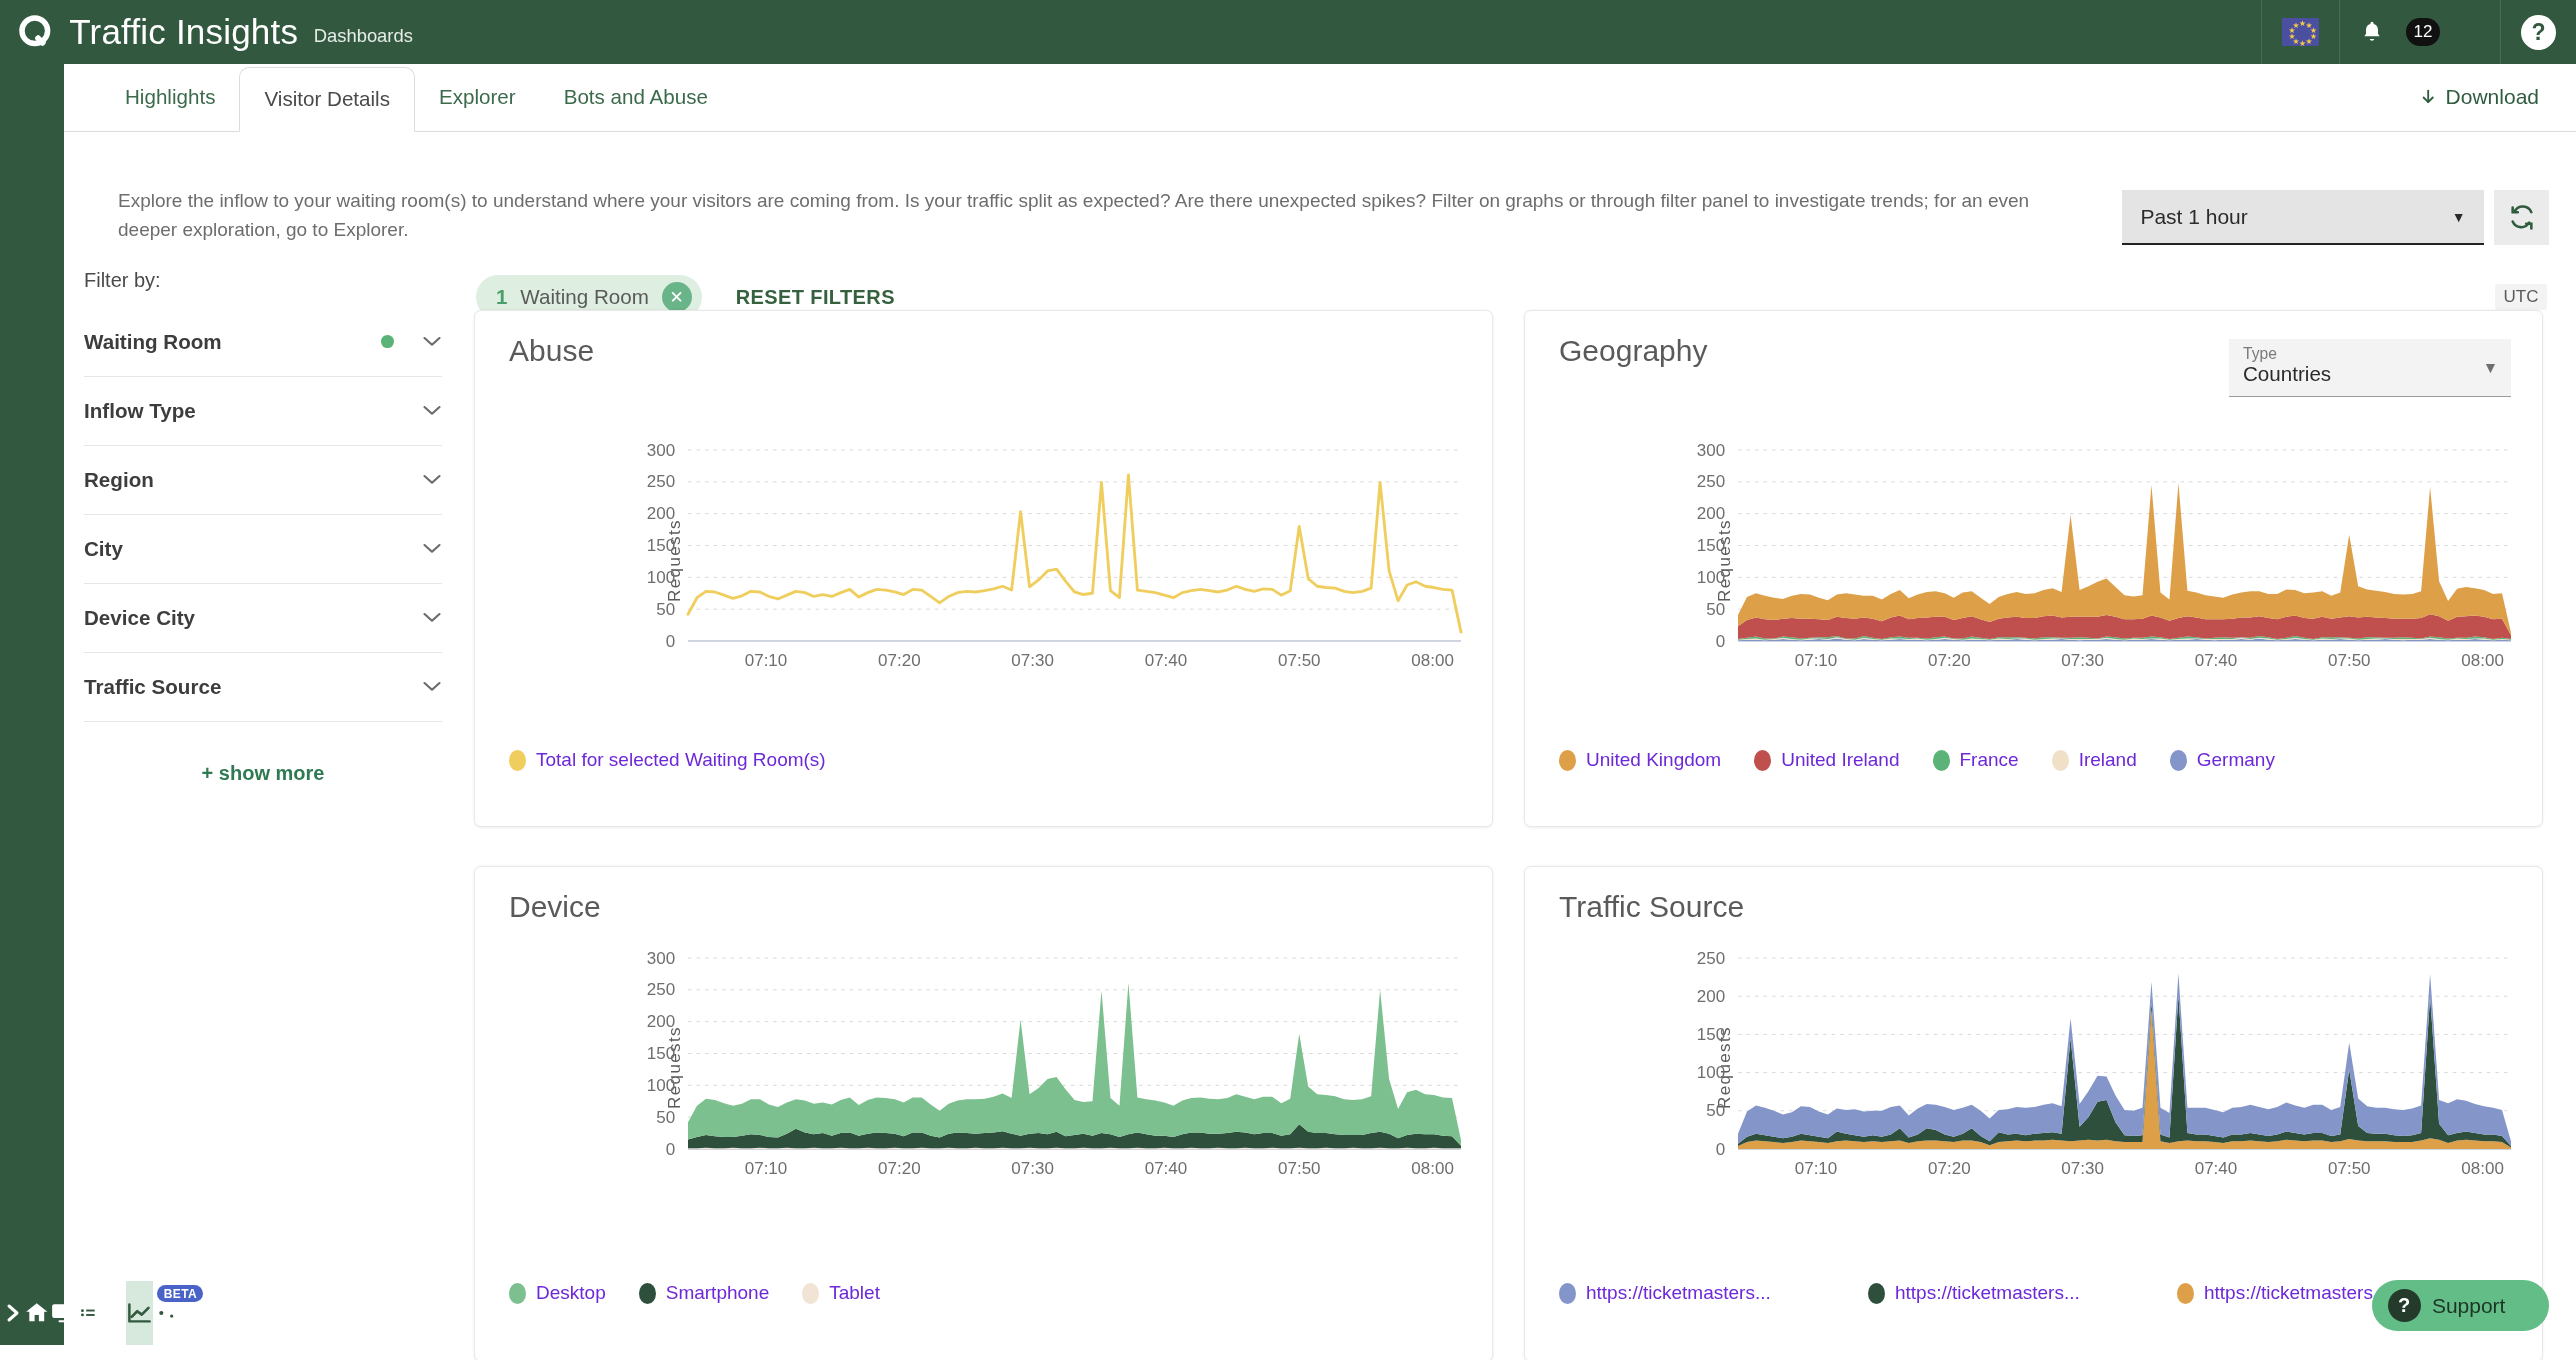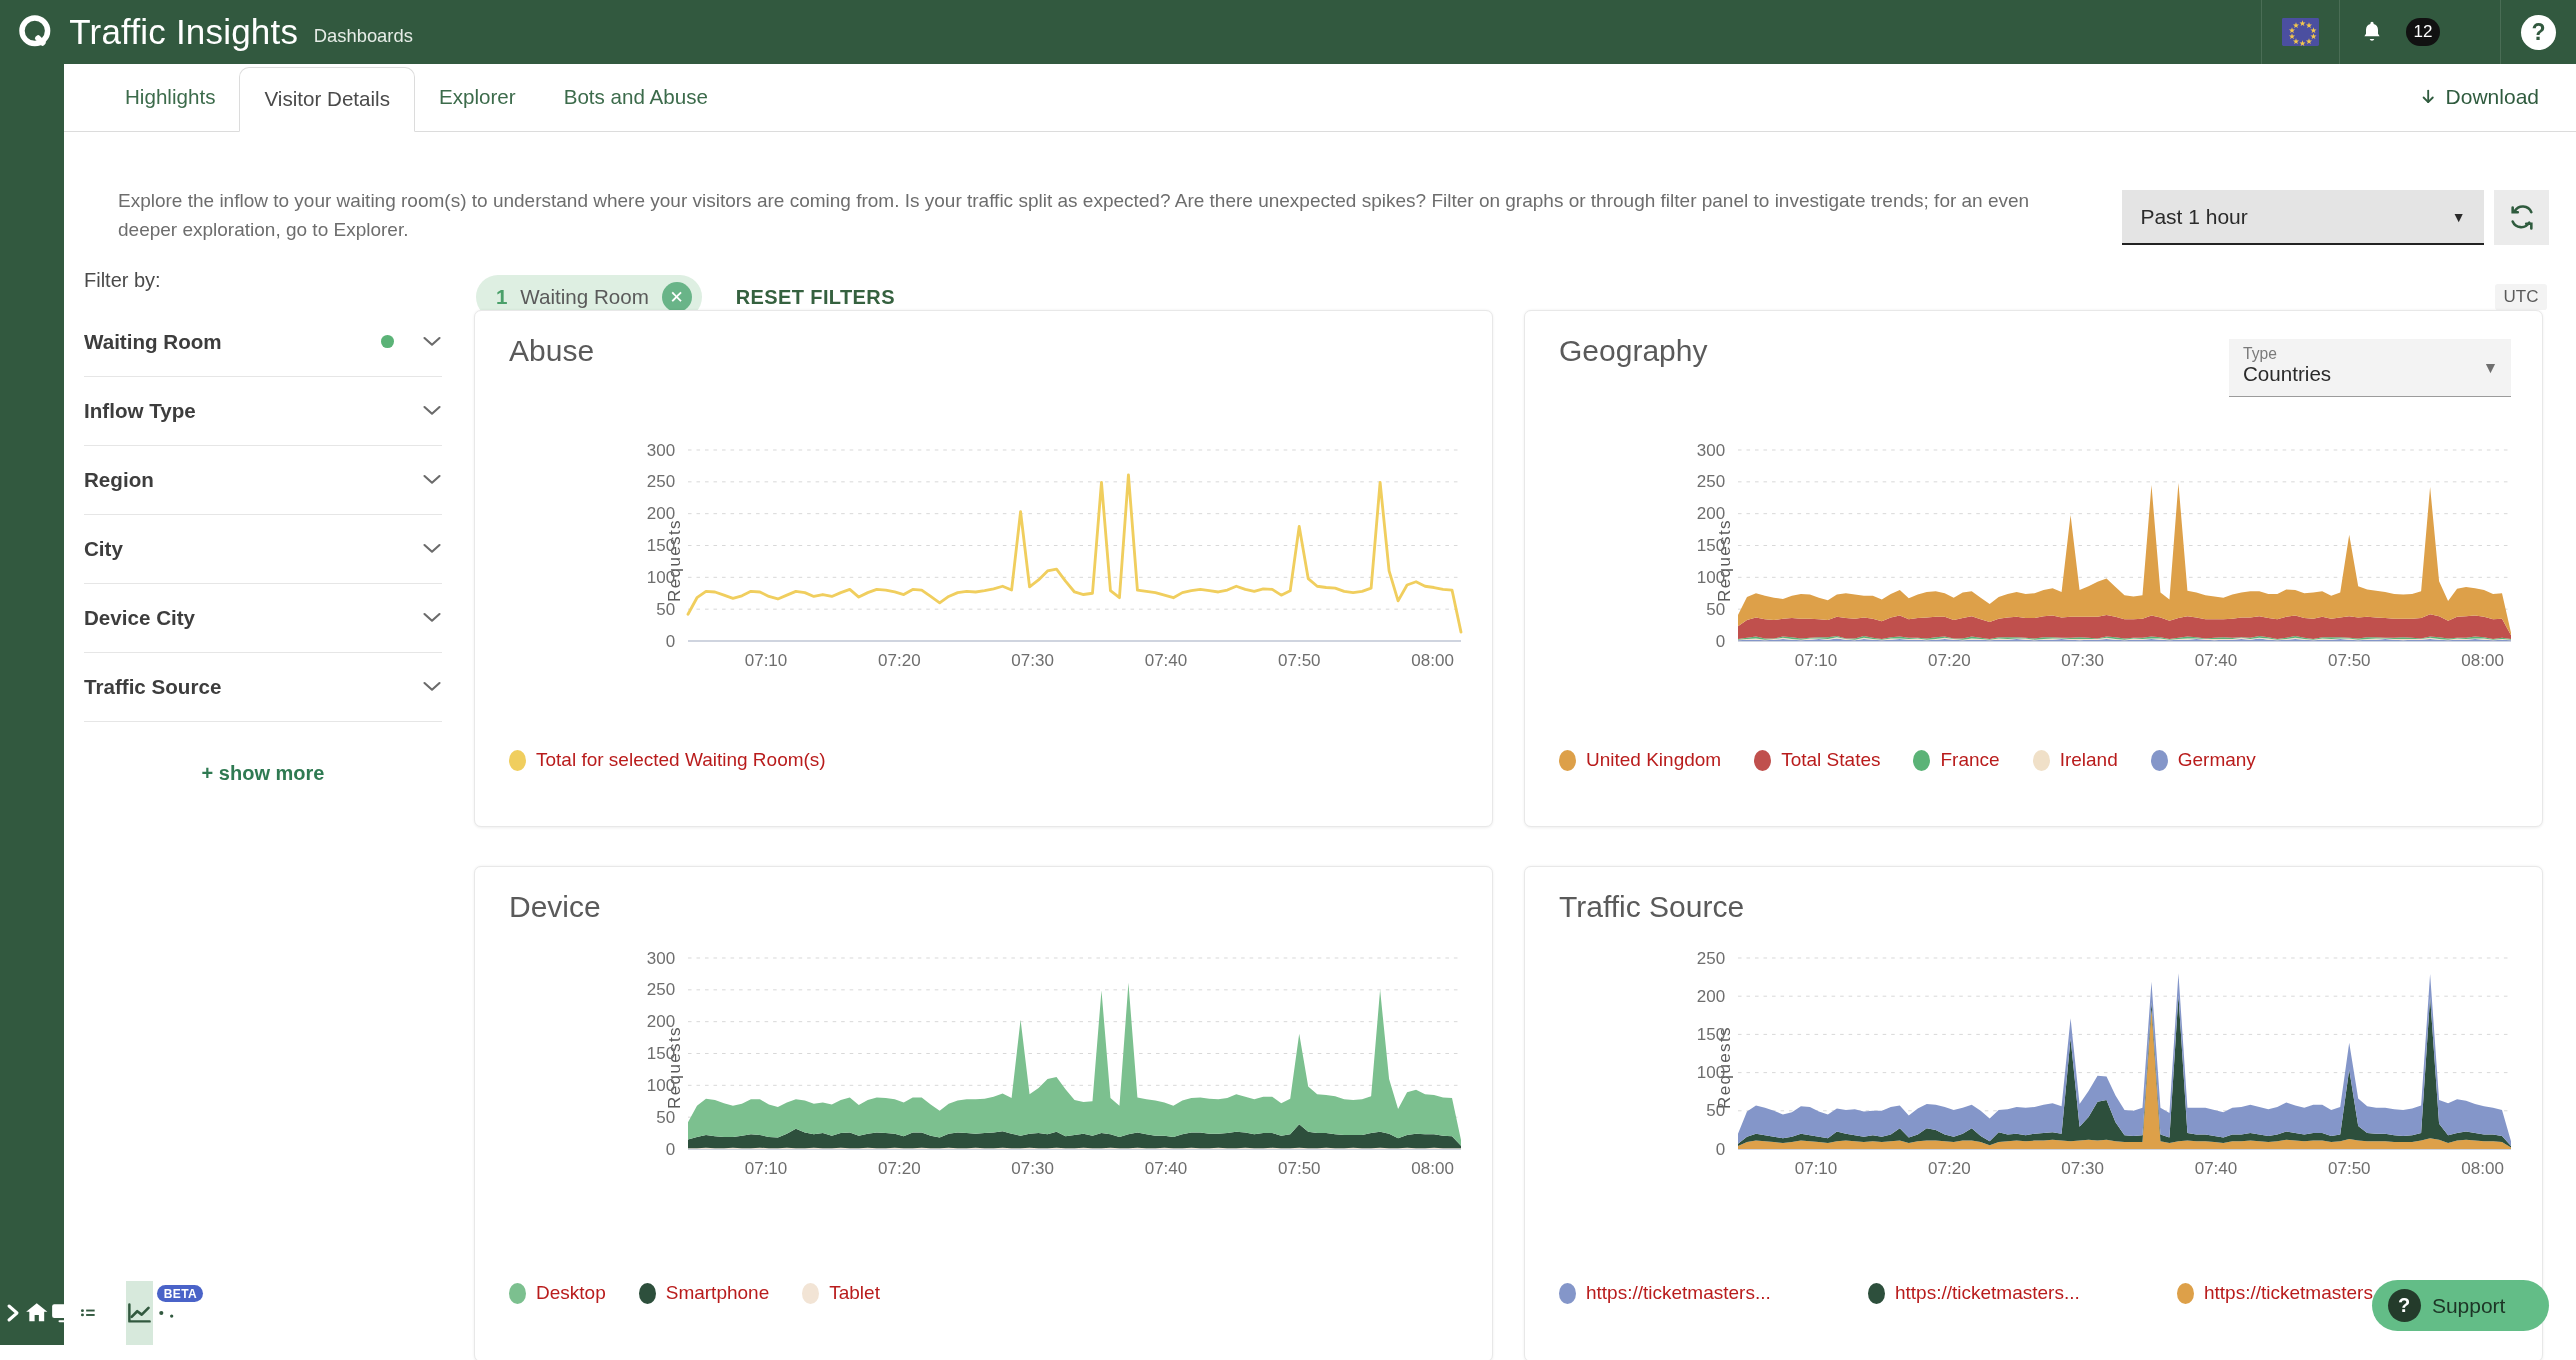--- a/index.html
+++ b/index.html
@@ -191,21 +191,21 @@
     position: absolute; font-size: 17px; color: #5a5a5a; letter-spacing: 1.4px;
     transform: rotate(-90deg); transform-origin: left top; white-space: nowrap;
   }
   #ytitle-inflow  { left: 190px; top: 291px; }
   #ytitle-geo     { left: 190px; top: 291px; }
   #ytitle-device  { left: 190px; top: 242px; }
   #ytitle-traffic { left: 190px; top: 242px; }
 
   .legend {
     position: absolute; left: 34px; display: flex; align-items: center;
-    gap: 33px; font-size: 19px; color: #b91c1c;
+    gap: 33px; font-size: 19px; color: #6d28d9;
   }
   #legend-inflow  { top: 438px; }
   #legend-geo     { top: 438px; }
   #legend-device  { top: 415px; }
   #legend-traffic { top: 415px; }
   .legend .item { display: flex; align-items: center; gap: 10px; cursor: pointer; }
   .legend .swatch { width: 17px; height: 21px; border-radius: 50%; }
 
   
   .support {
@@ -503,21 +503,21 @@
         <path d="M0 233.1 L12.674418604651162 207.9 L25.348837209302324 202.5 L38.02325581395349 206.1 L50.69767441860465 208.8 L63.372093023255815 210.6 L76.04651162790698 206.1 L88.72093023255815 203.39999999999998 L101.3953488372093 204.3 L114.06976744186048 208.8 L126.74418604651163 212.4 L139.4186046511628 204.3 L152.09302325581396 202.5 L164.7674418604651 204.3 L177.4418604651163 206.1 L190.11627906976744 206.1 L202.7906976744186 211.5 L215.46511627906975 203.39999999999998 L228.13953488372096 198 L240.8139534883721 209.7 L253.48837209302326 204.3 L266.1627906976744 200.7 L278.8372093023256 199.8 L291.51162790697674 202.5 L304.1860465116279 208.8 L316.8604651162791 201.6 L329.5348837209302 199.8 L342.2093023255814 208.8 L354.8837209302326 217.8 L367.5581395348837 207.9 L380.2325581395349 203.39999999999998 L392.906976744186 200.7 L405.5813953488372 203.39999999999998 L418.25581395348837 202.5 L430.9302325581395 198 L443.6046511627907 195.3 L456.2790697674419 200.7 L468.95348837209303 91.79999999999998 L481.6279069767442 198 L494.30232558139534 192.6 L506.9767441860465 186.3 L519.6511627906976 181.8 L532.3255813953488 193.5 L545 205.2 L557.6744186046512 207 L570.3488372093024 205.2 L583.0232558139535 49.5 L595.6976744186046 201.6 L608.3720930232558 211.5 L621.046511627907 46.80000000000001 L633.7209302325582 198.9 L646.3953488372093 201.6 L659.0697674418604 205.2 L671.7441860465116 207 L684.4186046511628 208.8 L697.0930232558139 204.3 L709.7674418604652 201.6 L722.4418604651162 199.8 L735.1162790697674 199.8 L747.7906976744187 203.39999999999998 L760.4651162790698 203.39999999999998 L773.139534883721 197.1 L785.813953488372 198 L798.4883720930233 202.5 L811.1627906976744 201.6 L823.8372093023256 199.8 L836.5116279069767 206.1 L849.186046511628 201.6 L861.860465116279 119.70000000000002 L874.5348837209302 192.6 L887.2093023255813 197.1 L899.8837209302326 198.9 L912.5581395348838 200.7 L925.2325581395348 203.39999999999998 L937.9069767441861 204.3 L950.5813953488372 203.39999999999998 L963.2558139534884 199.8 L975.9302325581396 52.20000000000002 L988.6046511627907 185.39999999999998 L1001.2790697674418 213.3 L1013.953488372093 196.2 L1026.6279069767443 193.5 L1039.3023255813953 195.3 L1051.9767441860465 198 L1064.6511627906975 203.39999999999998 L1077.3255813953488 202.5 L1090 258.3 L1090 261.9 L1077.3255813953488 238.5 L1064.6511627906975 239.4 L1051.9767441860465 235.8 L1039.3023255813953 234 L1026.6279069767443 234.9 L1013.953488372093 235.8 L1001.2790697674418 241.2 L988.6046511627907 234.9 L975.9302325581396 232.2 L963.2558139534884 237.6 L950.5813953488372 238.5 L937.9069767441861 238.5 L925.2325581395348 238.5 L912.5581395348838 237.6 L899.8837209302326 236.7 L887.2093023255813 235.8 L874.5348837209302 236.7 L861.860465116279 234.9 L849.186046511628 236.7 L836.5116279069767 238.5 L823.8372093023256 235.8 L811.1627906976744 238.5 L798.4883720930233 237.6 L785.813953488372 234 L773.139534883721 235.8 L760.4651162790698 239.4 L747.7906976744187 237.6 L735.1162790697674 234.9 L722.4418604651162 236.7 L709.7674418604652 236.7 L697.0930232558139 238.5 L684.4186046511628 239.4 L671.7441860465116 239.4 L659.0697674418604 239.4 L646.3953488372093 236.7 L633.7209302325582 234.9 L621.046511627907 237.6 L608.3720930232558 241.2 L595.6976744186046 236.7 L583.0232558139535 234 L570.3488372093024 238.5 L557.6744186046512 239.4 L545 239.4 L532.3255813953488 235.8 L519.6511627906976 233.1 L506.9767441860465 235.8 L494.30232558139534 235.8 L481.6279069767442 235.8 L468.95348837209303 235.8 L456.2790697674419 236.7 L443.6046511627907 234 L430.9302325581395 234.9 L418.25581395348837 237.6 L405.5813953488372 237.6 L392.906976744186 235.8 L380.2325581395349 236.7 L367.5581395348837 238.5 L354.8837209302326 243 L342.2093023255814 239.4 L329.5348837209302 234.9 L316.8604651162791 237.6 L304.1860465116279 240.3 L291.51162790697674 235.8 L278.8372093023256 235.8 L266.1627906976744 236.7 L253.48837209302326 237.6 L240.8139534883721 239.4 L228.13953488372096 234 L215.46511627906975 236.7 L202.7906976744186 242.1 L190.11627906976744 238.5 L177.4418604651163 236.7 L164.7674418604651 238.5 L152.09302325581396 237.6 L139.4186046511628 235.8 L126.74418604651163 240.3 L114.06976744186048 239.4 L101.3953488372093 238.5 L88.72093023255815 238.5 L76.04651162790698 237.6 L63.372093023255815 238.5 L50.69767441860465 240.3 L38.02325581395349 239.4 L25.348837209302324 236.7 L12.674418604651162 240.3 L0 249.3 Z" fill="#dda049" stroke="none"></path>
       </svg>
   </div>
   <div class="legend" id="legend-geo">
     <div class="item">
       <span class="swatch" style="background:#dda049"></span>
       <span>United Kingdom</span>
     </div>
     <div class="item">
       <span class="swatch" style="background:#c0504d"></span>
-      <span>Total States</span>
+      <span>United Ireland</span>
     </div>
     <div class="item">
       <span class="swatch" style="background:#5bb377"></span>
       <span>France</span>
     </div>
     <div class="item">
       <span class="swatch" style="background:#f0e0c8"></span>
       <span>Ireland</span>
     </div>
     <div class="item">

